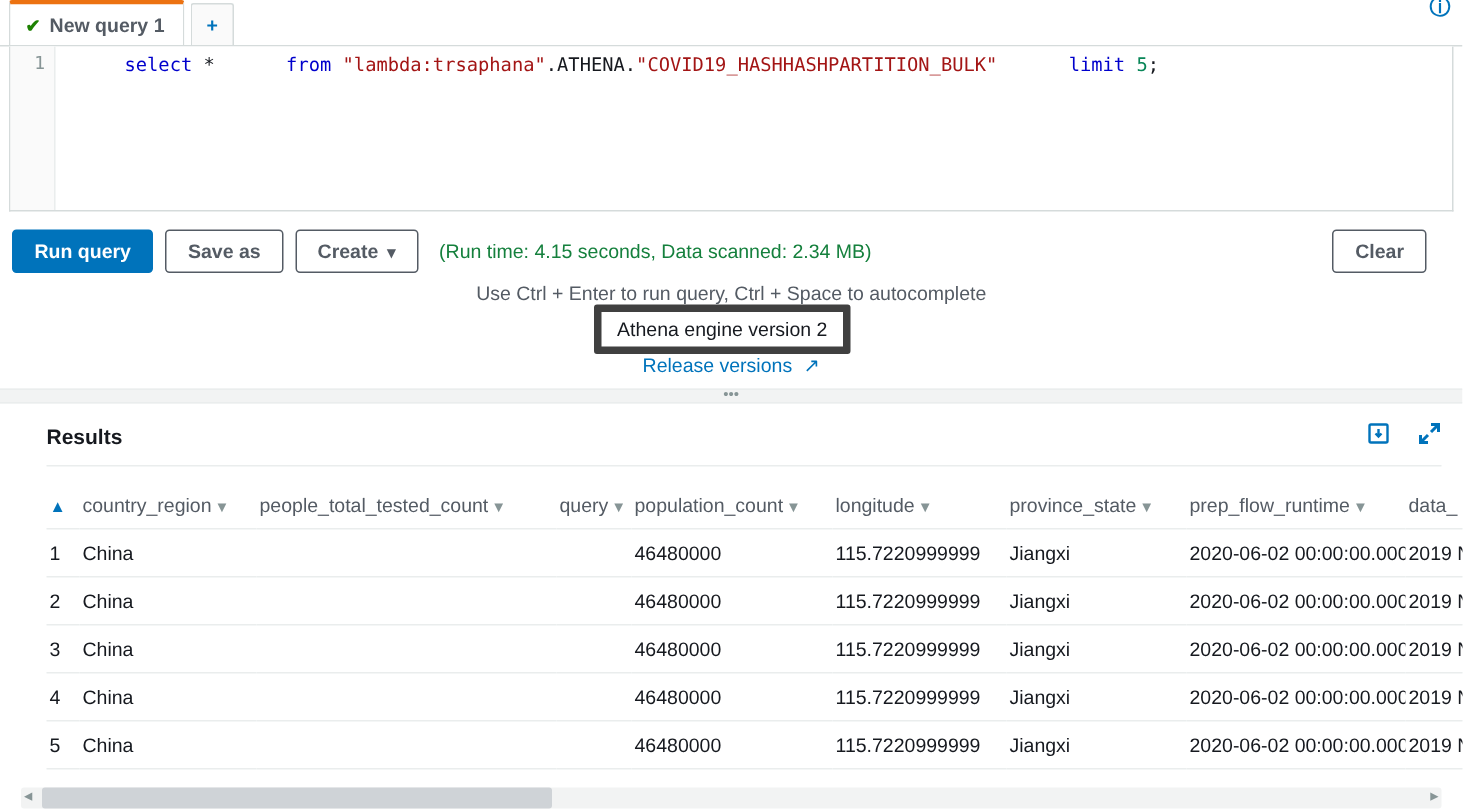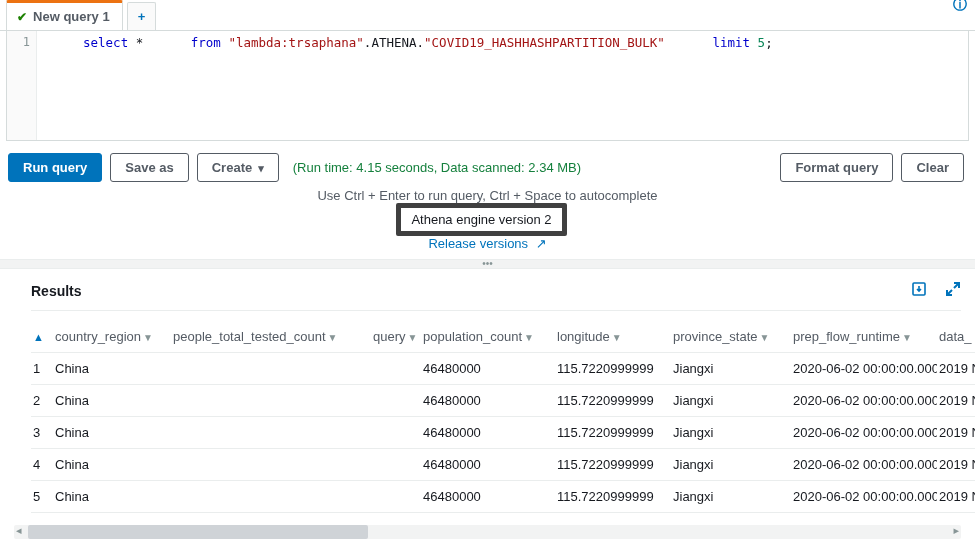--- a/index.html
+++ b/index.html
@@ -85,21 +85,21 @@
     white-space: pre;
   }
   .kw   { color: #0000cc; margin-left: 40px; }
   .str  { color: #a31515; }
   .num  { color: #098658; }
 
   .toolbar {
     display: flex;
     align-items: center;
     gap: 8px;
-    padding: 12px 11px 6px 8px;
+    padding: 12px 24px 6px 8px;
   }
   .btn {
     padding: 6px 14px;
     border-radius: 3px;
     font-size: 13px;
     font-weight: 600;
     cursor: pointer;
     border: 1px solid #545b64;
     background: #fff;
     color: #545b64;
@@ -232,21 +232,20 @@
   <div class="code"><span class="kw">select</span><span> * </span><span class="kw">from</span><span> </span><span class="str">"lambda:trsaphana"</span><span>.</span><span>ATHENA</span><span>.</span><span class="str">"COVID19_HASHHASHPARTITION_BULK"</span><span> </span><span class="kw">limit</span><span> </span><span class="num">5</span><span>;</span></div>
 </div>
 
 <div class="toolbar">
   <button class="btn btn-primary">Run query</button>
   <button class="btn">Save as</button>
   <button class="btn btn-caret">Create</button>
   <span class="run-info">(Run time: 4.15 seconds, Data scanned: 2.34 MB)</span>
   <div class="spacer"></div>
   <div class="toolbar-right">
-    <button class="btn">Format query</button>
     <button class="btn">Clear</button>
   </div>
 </div>
 
 <div class="hint-row">
   <span>Use Ctrl + Enter to run query, Ctrl + Space to autocomplete</span>
   <div class="spacer"></div>
   <span class="engine-box">Athena engine version 2</span>
   <span class="link">
     <span>Release versions</span>

